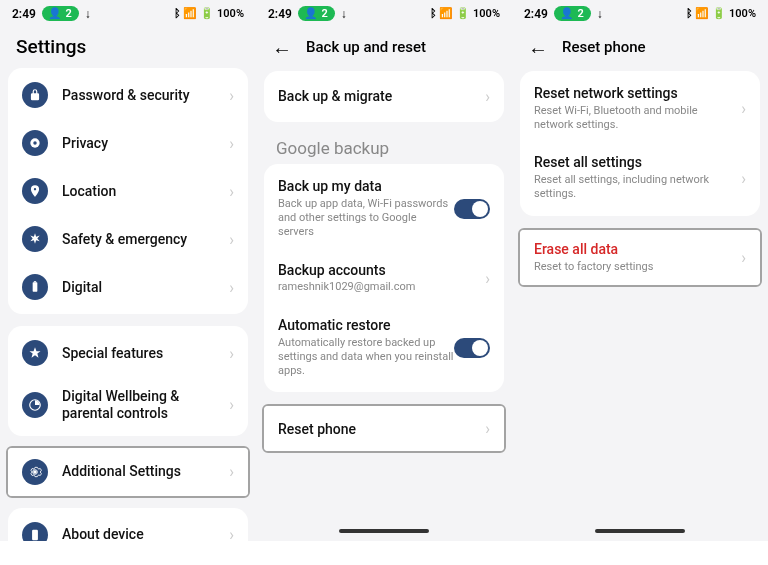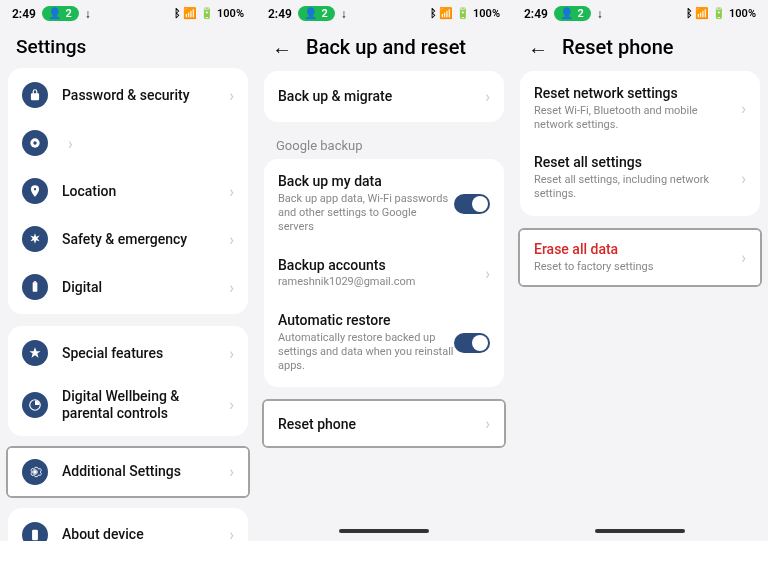--- a/index.html
+++ b/index.html
@@ -5,33 +5,33 @@
 * { margin:0; padding:0; box-sizing:border-box; font-family:-apple-system,Roboto,Arial,sans-serif; }
 body { background:#fff; width:768px; height:565px; display:flex; }
 .phone { width:256px; height:541px; background:#f4f4f6; position:relative; overflow:hidden; border-right:0; }
 .status-bar { display:flex; justify-content:space-between; align-items:center; padding:6px 12px; font-size:12px; font-weight:600; color:#000; }
 .status-left { display:flex; align-items:center; gap:6px; }
 .status-right { display:flex; align-items:center; gap:3px; font-size:11px; }
 .badge { background:#1db954; color:#fff; border-radius:9px; padding:1px 7px; font-size:11px; display:flex; align-items:center; gap:3px; }
 .arrow-down { font-size:12px; font-weight:700; }
 .header { display:flex; align-items:center; gap:14px; padding:8px 16px 12px; }
 .back-icon { font-size:20px; cursor:pointer; }
-.header-title { font-size:20px; font-weight:500; }
+.header-title { font-size:15px; font-weight:500; }
 .settings-title { font-size:19px; font-weight:500; padding:8px 16px 10px; }
 .card { background:#fff; border-radius:14px; margin:0 8px 12px; padding:3px 0; }
 .card.tight { margin-bottom:10px; }
 .row { display:flex; align-items:center; padding:11px 14px; cursor:pointer; position:relative; }
 .row.tall { padding:13px 14px; }
 .icon-circle { width:26px; height:26px; border-radius:50%; background:#2c4a7a; display:flex; align-items:center; justify-content:center; margin-right:14px; flex-shrink:0; }
 .icon-circle svg { width:14px; height:14px; fill:#fff; }
 .row-content { flex:1; min-width:0; }
 .row-title { font-size:14px; font-weight:500; color:#111; line-height:1.2; }
 .row-sub { font-size:11px; color:#888; margin-top:2px; line-height:1.3; }
 .chevron { color:#ccc; font-size:16px; margin-left:6px; }
-.section-label { font-size:13px; color:#888; padding:4px 20px 6px; }
+.section-label { font-size:17px; color:#888; padding:4px 20px 6px; }
 .toggle { width:36px; height:20px; border-radius:10px; background:#2c4a7a; position:relative; flex-shrink:0; }
 .toggle::after { content:''; position:absolute; width:16px; height:16px; background:#fff; border-radius:50%; top:2px; right:2px; }
 .highlight { border:2px solid #a3a3a3; border-radius:6px; margin:0 6px 10px; }
 .highlight .card-inner { background:#fff; border-radius:4px; }
 .highlight-red .row-title { color:#d62828; }
 .nav-pill { position:absolute; bottom:8px; left:50%; transform:translateX(-50%); width:90px; height:4px; background:#333; border-radius:2px; }
 </style>
 </head>
 <body>
 
@@ -62,20 +62,23 @@
           <div class="row-title">Password &amp; security</div>
         </div>
       <span class="chevron">›</span>
     </div>
     <div class="row">
       <div class="icon-circle">
           <svg viewBox="0 0 24 24">
             <circle cx="12" cy="12" r="8"></circle>
             <circle cx="12" cy="12" r="3" fill="#2c4a7a"></circle>
           </svg>
+        </div>
+      <div class="row-content">
+          <div class="row-title">Privacy</div>
         </div>
       <span class="chevron">›</span>
     </div>
     <div class="row">
       <div class="icon-circle">
           <svg viewBox="0 0 24 24">
             <path d="M12 2a7 7 0 00-7 7c0 5 7 13 7 13s7-8 7-13a7 7 0 00-7-7zm0 9a2 2 0 110-4 2 2 0 010 4z"></path>
           </svg>
         </div>
       <div class="row-content">

